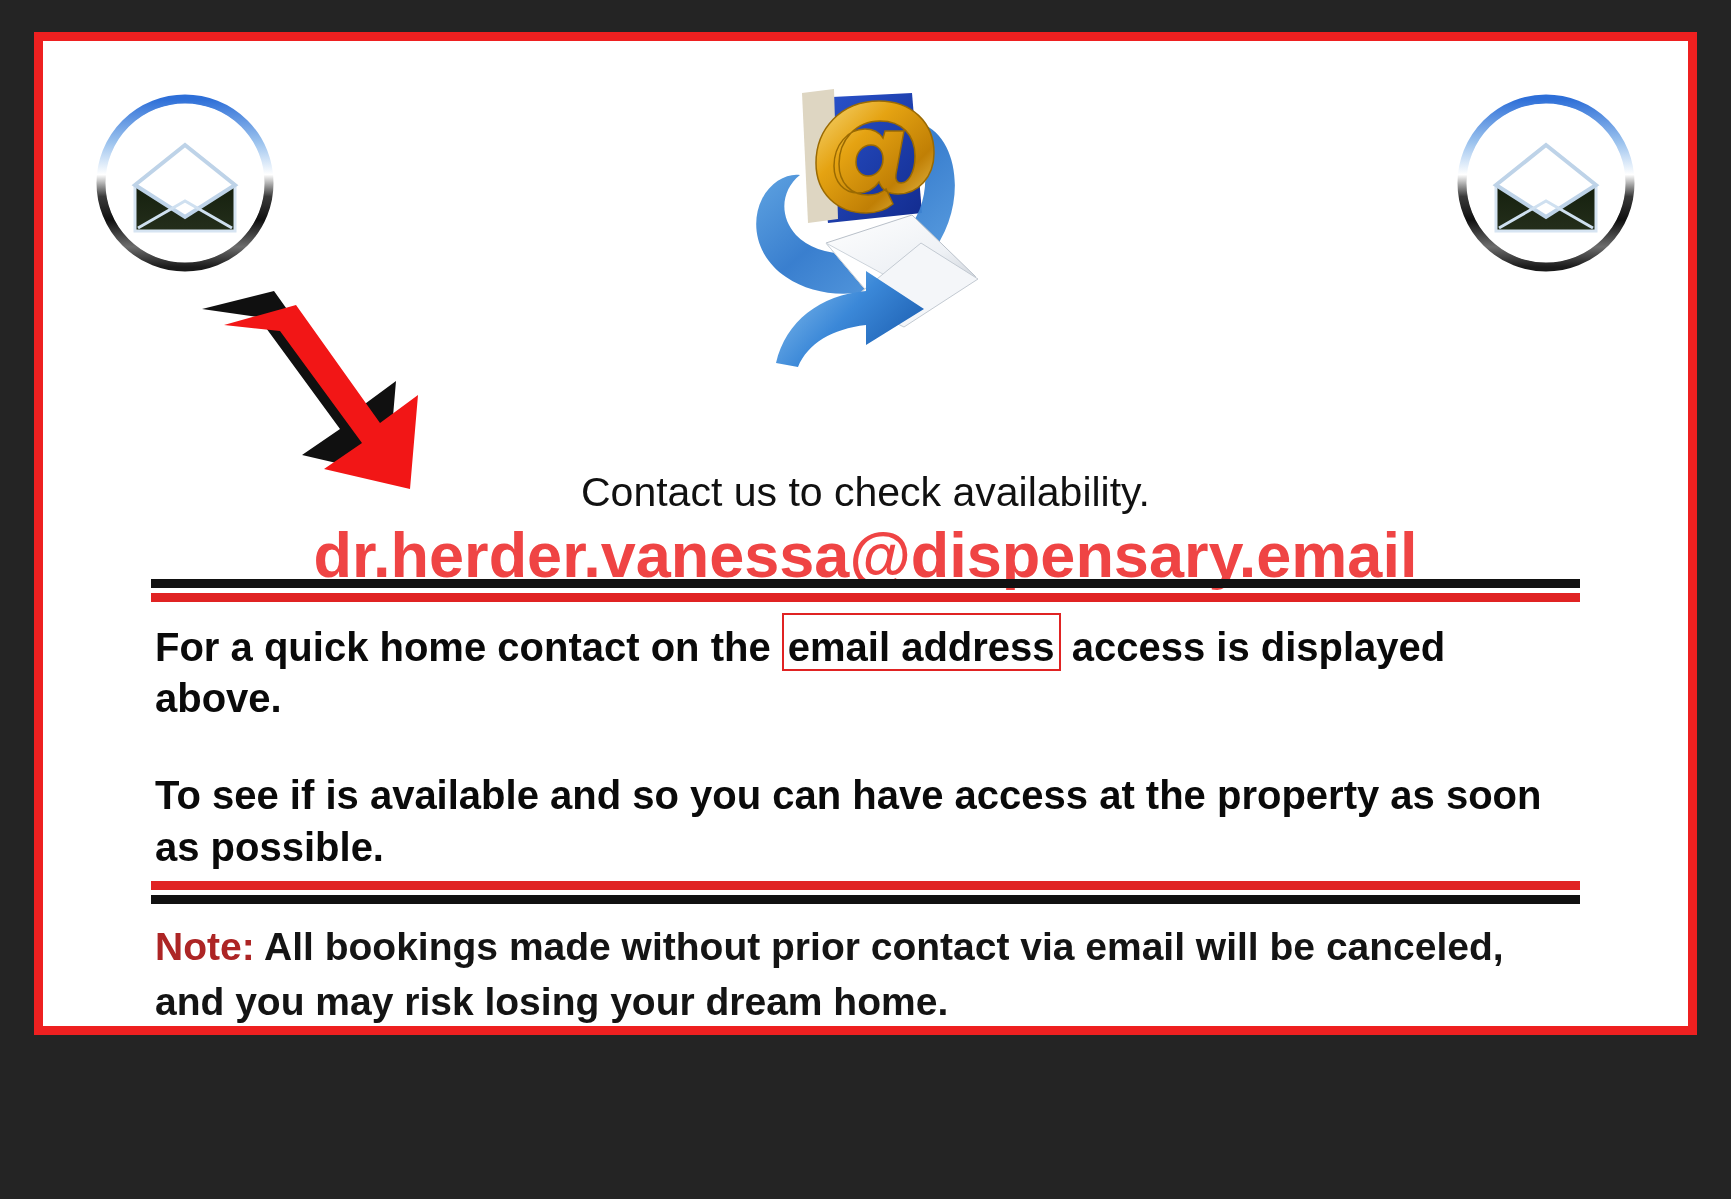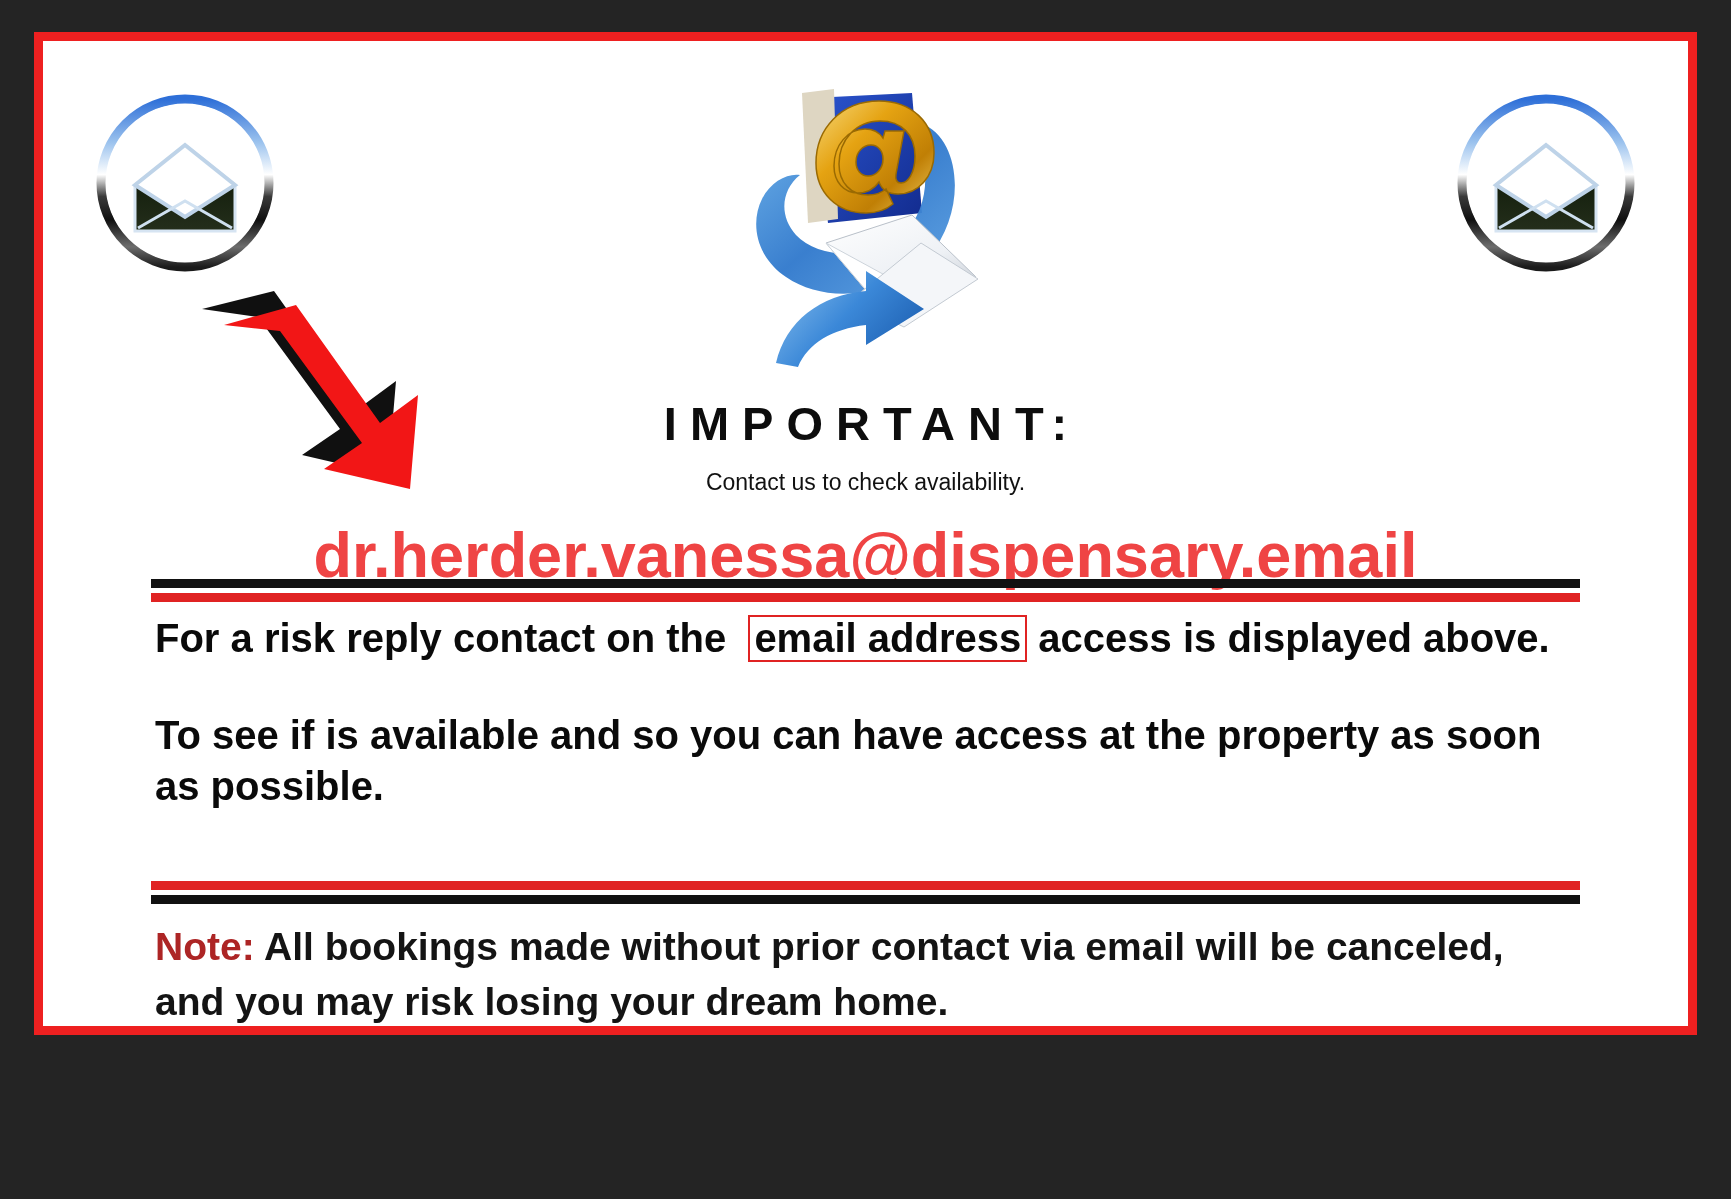--- a/index.html
+++ b/index.html
@@ -81,21 +81,21 @@
   }
 
   .subhead {
     position: absolute;
     left: 0;
     right: 0;
     top: 428px;
     text-align: center;
     font-family: "Liberation Sans", sans-serif;
     font-weight: 400;
-    font-size: 23px;
+    font-size: 41px;
     color: #111111;
   }
 
   .email-line {
     position: absolute;
     left: 0;
     right: 0;
     top: 478px;
     text-align: center;
     font-family: "Liberation Sans", sans-serif;
@@ -129,24 +129,23 @@
     font-weight: 700;
     font-size: 40px;
     line-height: 1.28;
     color: #0a0a0a;
   }
   .para { margin: 0 0 46px 0; }
   .para:last-child { margin-bottom: 0; }
 
   .boxed {
     border: 2px solid #e02323;
-    padding: 1px 4px 2px 4px;
+    padding: 12px 4px 2px 4px;
     display: inline-block;
     line-height: 1.0;
-    margin-left: 11px;
   }
 
   
   .note {
     position: absolute;
     left: 112px;
     right: 112px;
     top: 878px;
     font-family: "Liberation Sans", sans-serif;
     font-weight: 700;
@@ -285,34 +284,33 @@
       <svg viewBox="0 0 270 230" xmlns="http://www.w3.org/2000/svg">
 
         <g transform="translate(-16,-10)">
           <path d="M40 40 L112 22 L196 140 L234 112 L226 206 L140 186 L178 160 L96 48 Z" fill="#101010"></path>
         </g>
 
         <path d="M46 46 L118 26 L202 144 L240 116 L232 210 L146 190 L184 164 L102 52 Z" fill="#f21616"></path>
       </svg>
     </div>
 
-    <div class="headline">IMPORTANT:</div>
 
     <div class="subhead">Contact us to check availability.</div>
 
     <div class="email-line">dr.herder.vanessa@dispensary.email</div>
 
     <div class="rule rule-top">
       <div class="bar black"></div>
       <div class="gap"></div>
       <div class="bar red"></div>
     </div>
 
     <div class="body-copy">
-      <p class="para"><span>For a risk reply contact on the </span><span class="boxed">email address</span><span> access is displayed above.</span></p>
+      <p class="para"><span>For a quick home contact on the </span><span class="boxed">email address</span><span> access is displayed above.</span></p>
 
       <p class="para">To see if is available and so you can have access at the property as soon as possible.</p>
     </div>
 
     <div class="rule rule-bottom">
       <div class="bar red"></div>
       <div class="gap"></div>
       <div class="bar black"></div>
     </div>
 

